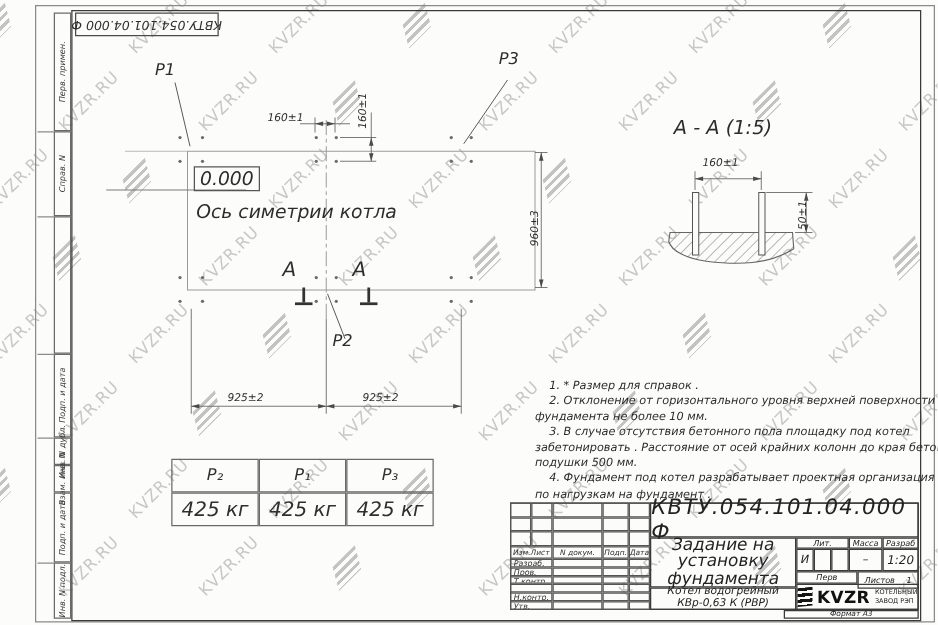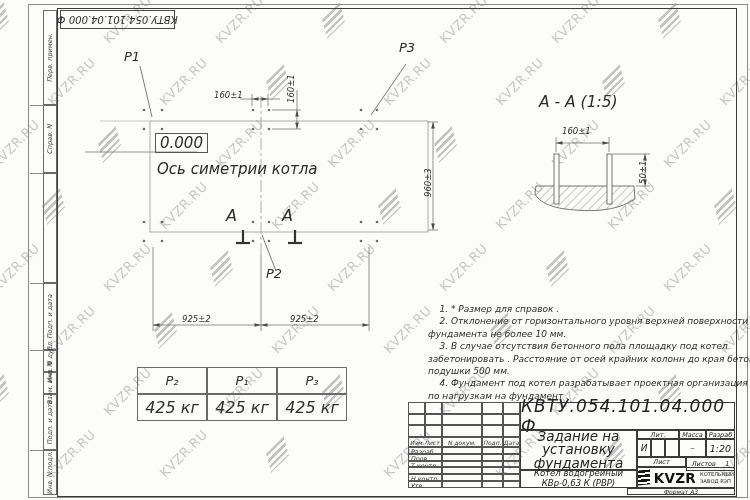--- a/index.html
+++ b/index.html
@@ -380,21 +380,21 @@
 КВр-0,63 К (РВР)</div>
 
   <div class="abs tb small-lbl" style="left:637px;top:430px;width:42px;height:9px;">Лит.</div>
   <div class="abs tb small-lbl" style="left:679px;top:430px;width:27px;height:9px;">Масса</div>
   <div class="abs tb small-lbl" style="left:706px;top:430px;width:29px;height:9px;">Разраб</div>
   <div class="abs tb" style="left:637px;top:439px;width:14px;height:18px;font-size:9px;">И</div>
   <div class="abs tb" style="left:651px;top:439px;width:14px;height:18px;"></div>
   <div class="abs tb" style="left:665px;top:439px;width:14px;height:18px;"></div>
   <div class="abs tb" style="left:679px;top:439px;width:27px;height:18px;font-size:9px;">–</div>
   <div class="abs tb" style="left:706px;top:439px;width:29px;height:18px;font-size:9.5px;">1:20</div>
-  <div class="abs tb small-lbl" style="left:637px;top:457px;width:49px;height:10px;">Лист</div>
+  <div class="abs tb small-lbl" style="left:637px;top:457px;width:49px;height:10px;">Перв</div>
   <div class="abs tb small-lbl" style="left:686px;top:457px;width:49px;height:14px;justify-content:space-around;">
     <span>Листов</span>
     <span>1</span>
   </div>
   <div class="abs tb" id="logo-cell" style="left:637px;top:467px;width:98px;height:21px;">
     <span class="logo-mark"></span>
     <span class="logo-word">KVZR</span>
     <span class="logo-cap">КОТЕЛЬНЫЙ
 ЗАВОД РЭП</span>
   </div>

